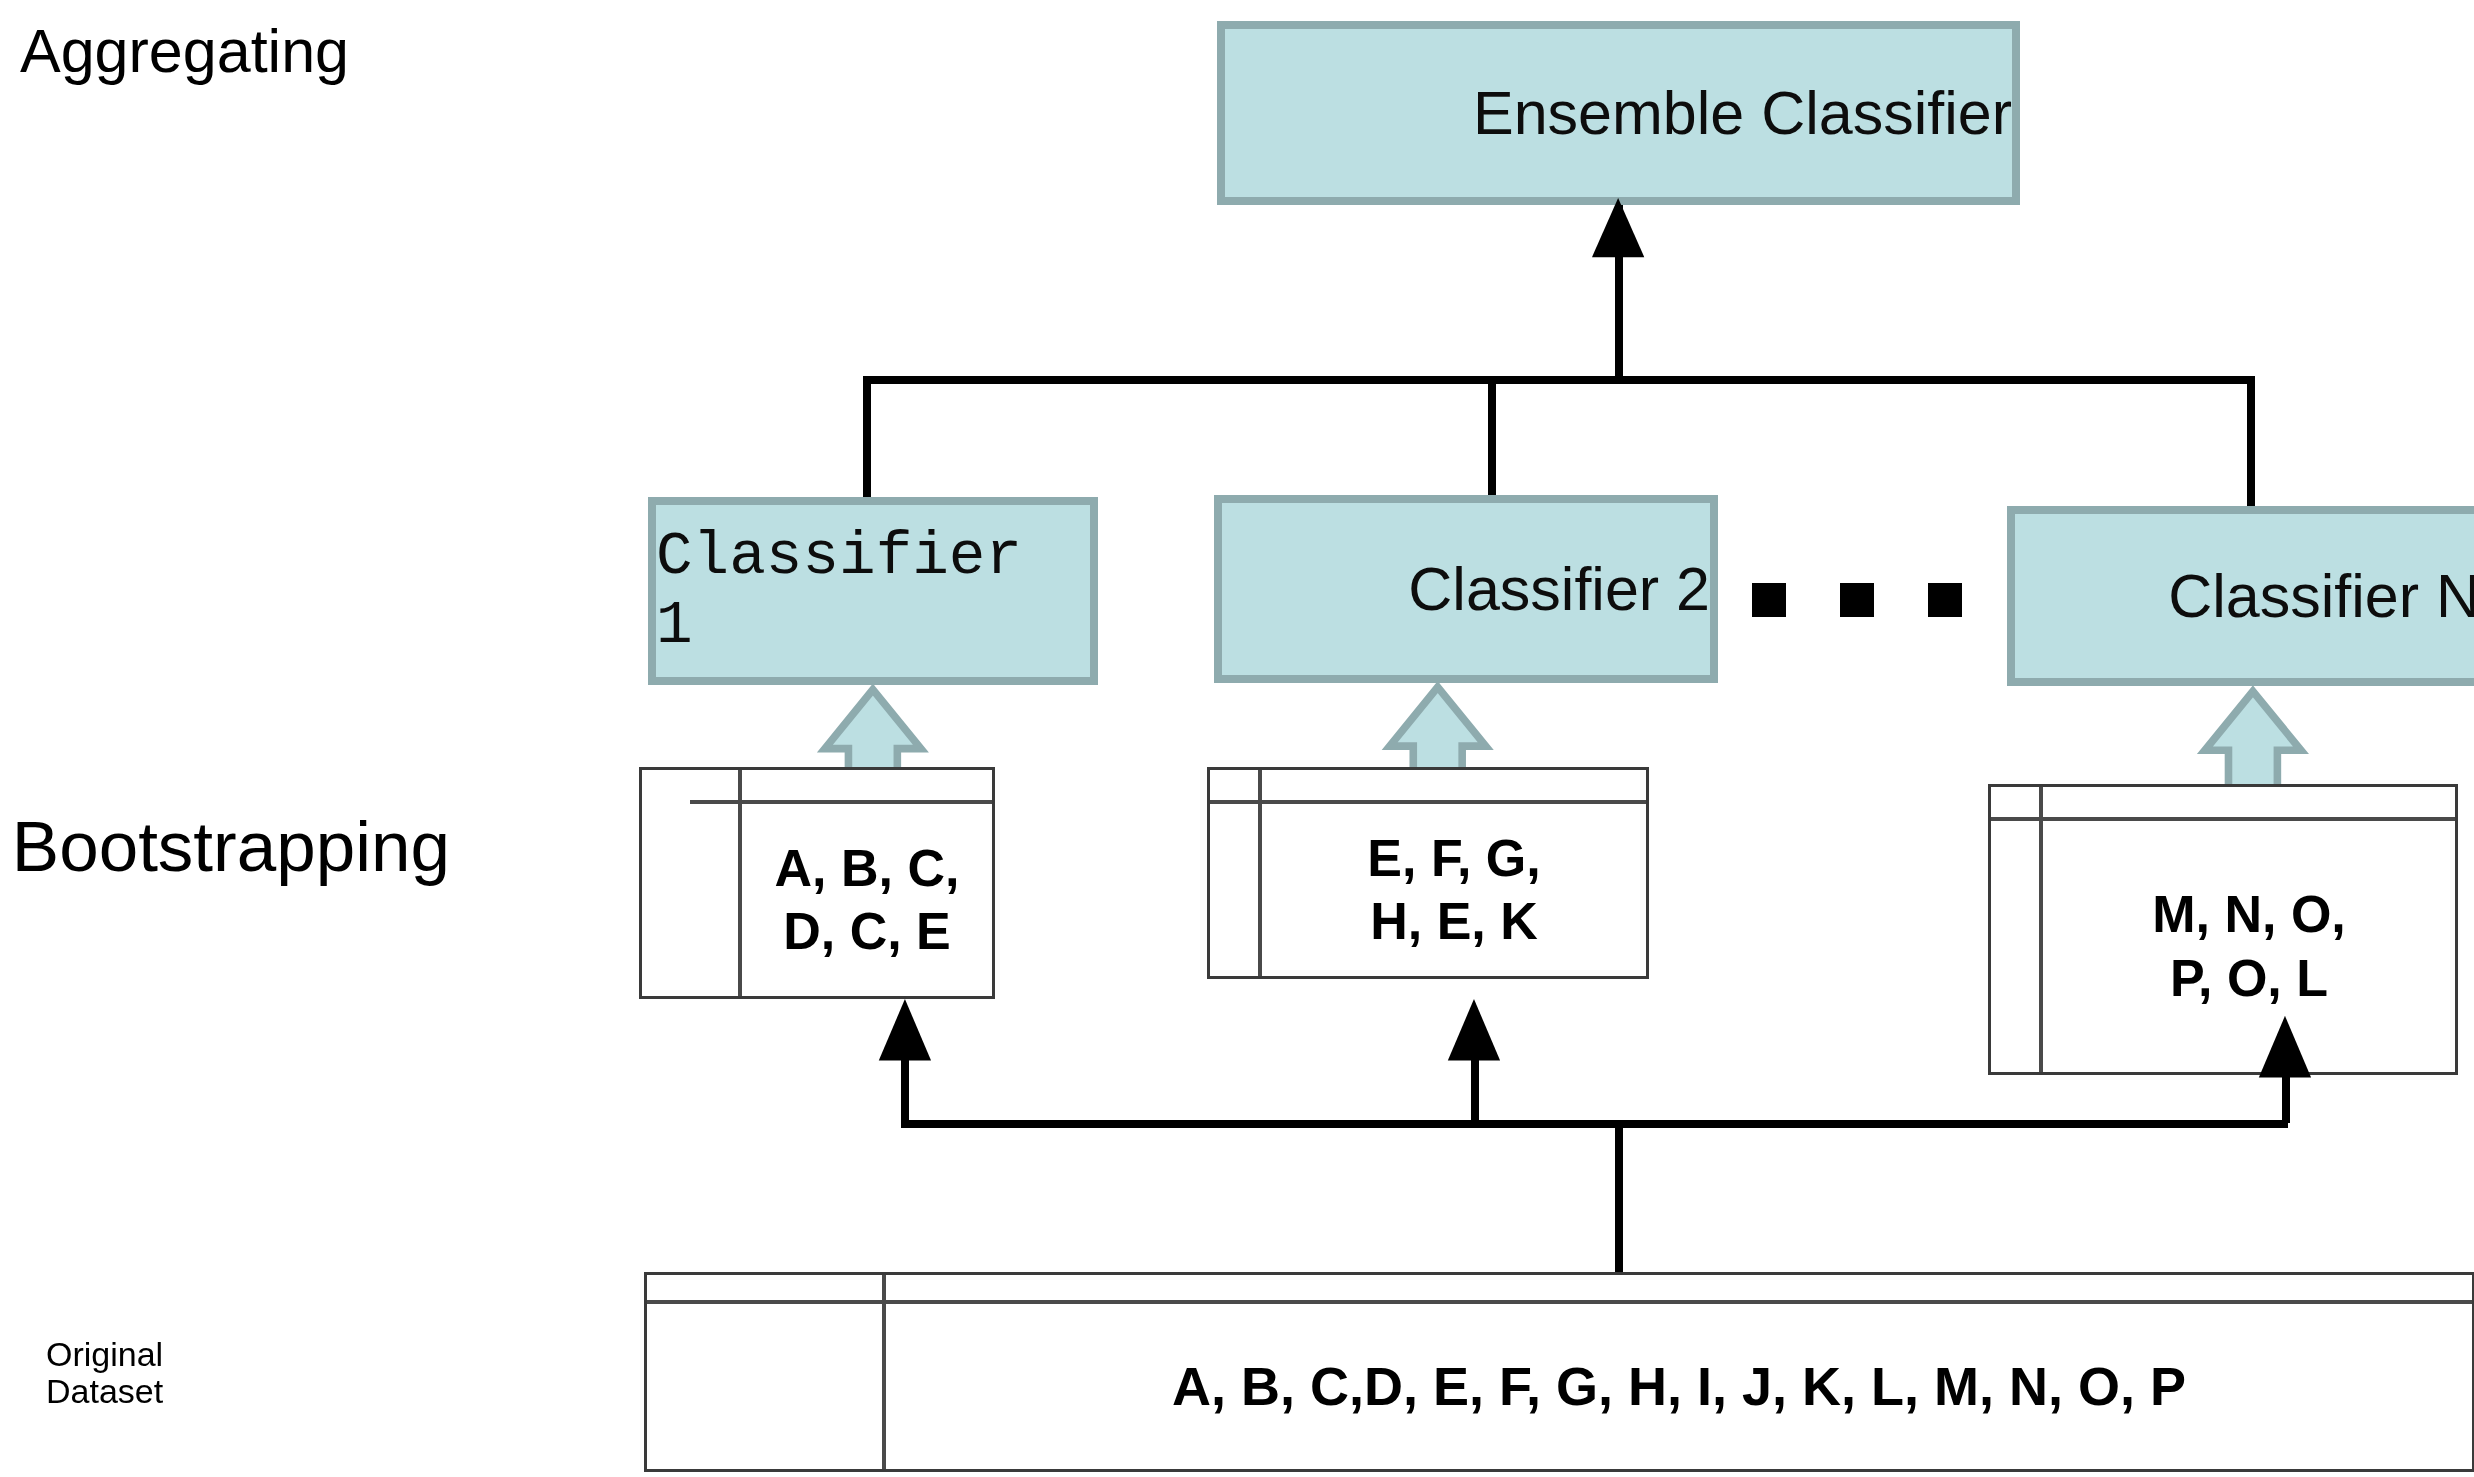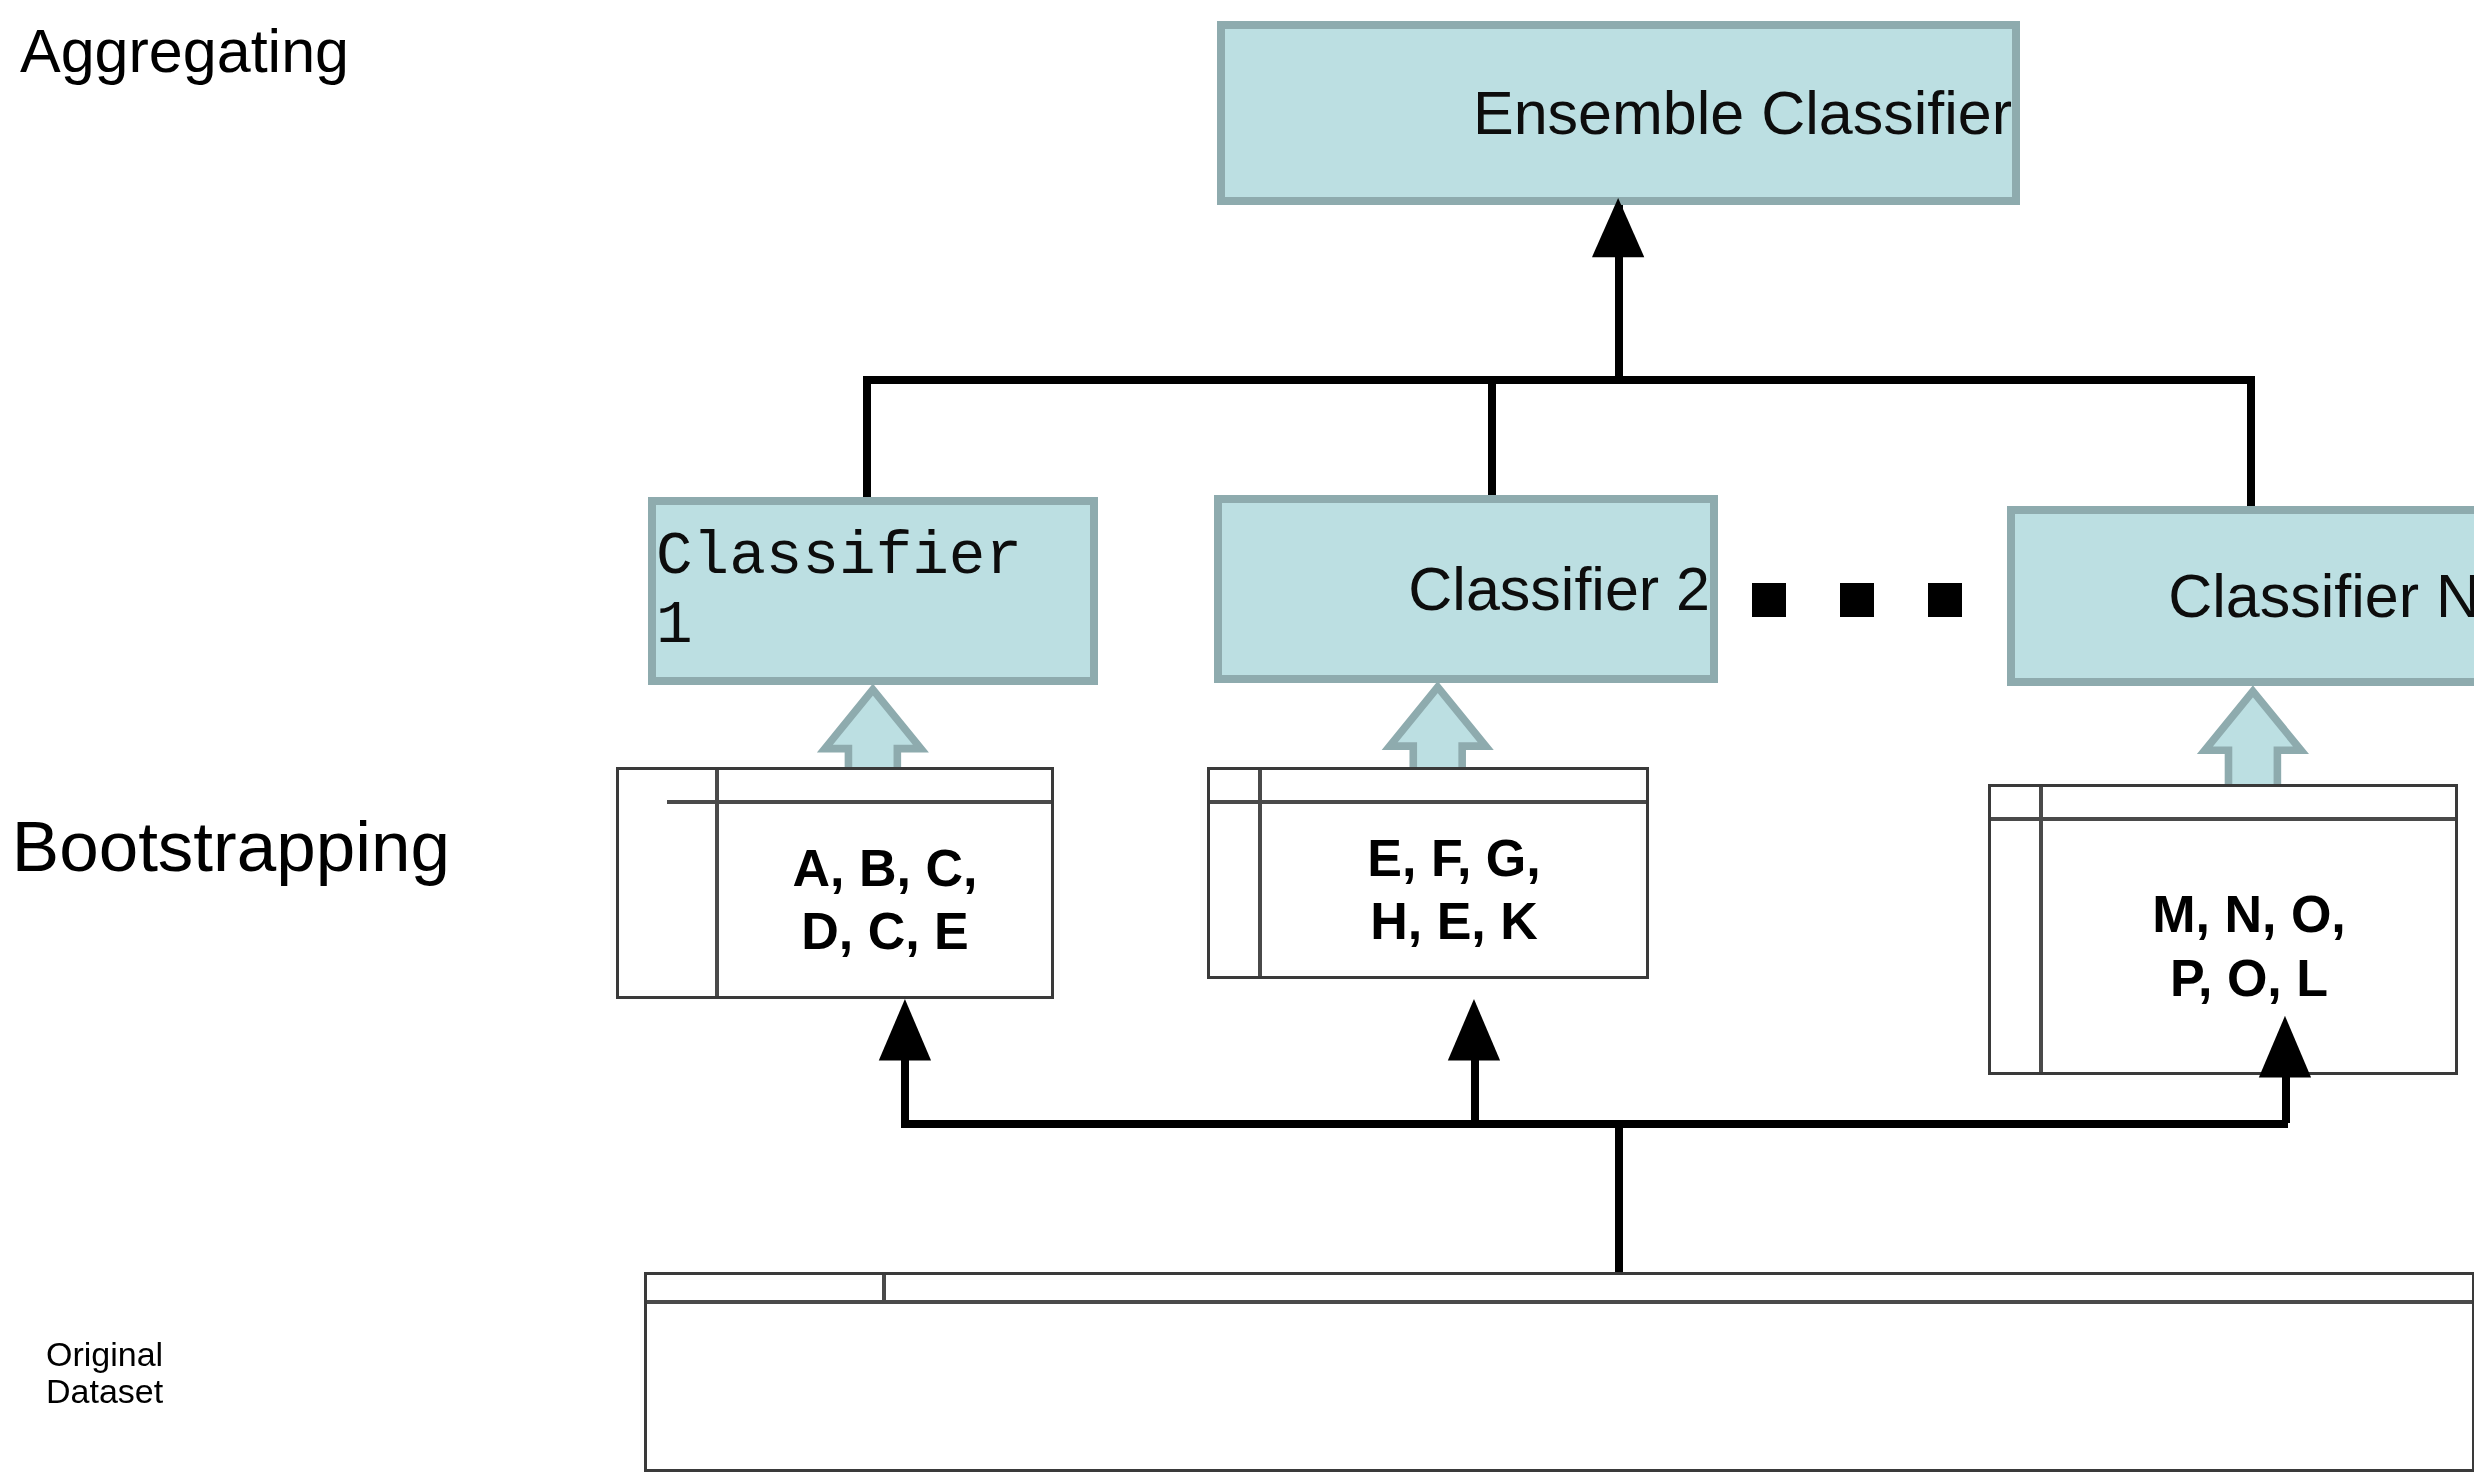--- a/index.html
+++ b/index.html
@@ -83,21 +83,21 @@
   .dt-value {
     color: #000000;
     font-weight: bold;
     font-size: 52px;
     line-height: 1.22;
     text-align: center;
     white-space: pre-line;
     font-family: "Liberation Sans", sans-serif;
   }
 
-  #table-sample1 { left: 616px;  top: 767px; width: 438px; height: 232px; padding-left: 48px; }
+  #table-sample1 { left: 639px;  top: 767px; width: 356px; height: 232px; padding-left: 48px; }
   #table-sample2 { left: 1207px; top: 767px; width: 442px; height: 212px; }
   #table-sampleN { left: 1988px; top: 784px; width: 470px; height: 291px; }
   #table-original { left: 644px;  top: 1272px; width: 1831px; height: 200px; }
 
   #table-sample1 .dt-col-narrow,
   #table-sample2 .dt-col-narrow,
   #table-sampleN .dt-col-narrow { flex-basis: 52px; }
   #table-sample1 .dt-head,
   #table-sample2 .dt-head,
   #table-sampleN .dt-head { height: 30px; }
@@ -244,16 +244,22 @@
     <polygon points="1073,1185 1042,1258 1104,1258" fill="#000000"></polygon>
     <polygon points="1748,1185 1717,1258 1779,1258" fill="#000000"></polygon>
     <polygon points="2710,1205 2679,1278 2741,1278" fill="#000000"></polygon>
   </svg>
 
   <div class="data-table" id="table-original">
     <div class="dt-head">
       <div class="dt-col-narrow"></div>
       <div class="dt-col-wide"></div>
     </div>
+    <div class="dt-body">
+      <div class="dt-col-narrow"></div>
+      <div class="dt-col-wide">
+        <span class="dt-value">A, B, C,D, E, F, G, H, I, J, K, L, M, N, O, P</span>
+      </div>
+    </div>
   </div>
 
 </div>
 
 
 </body></html>

